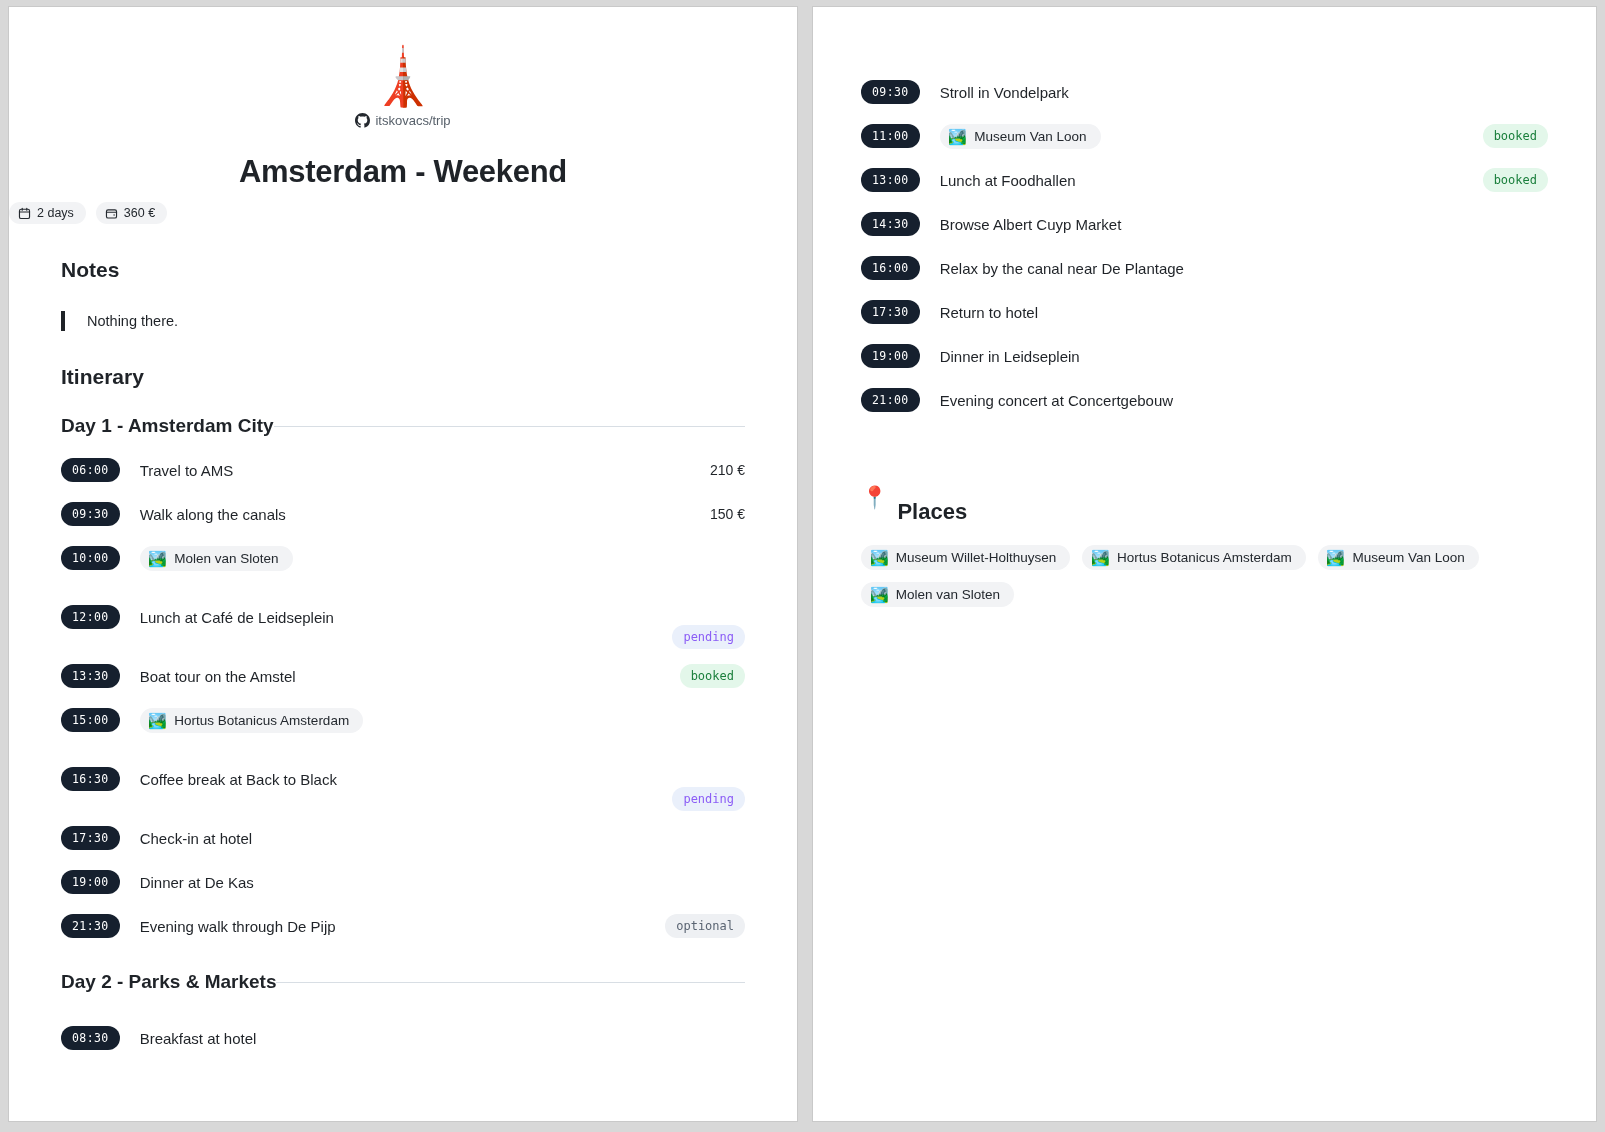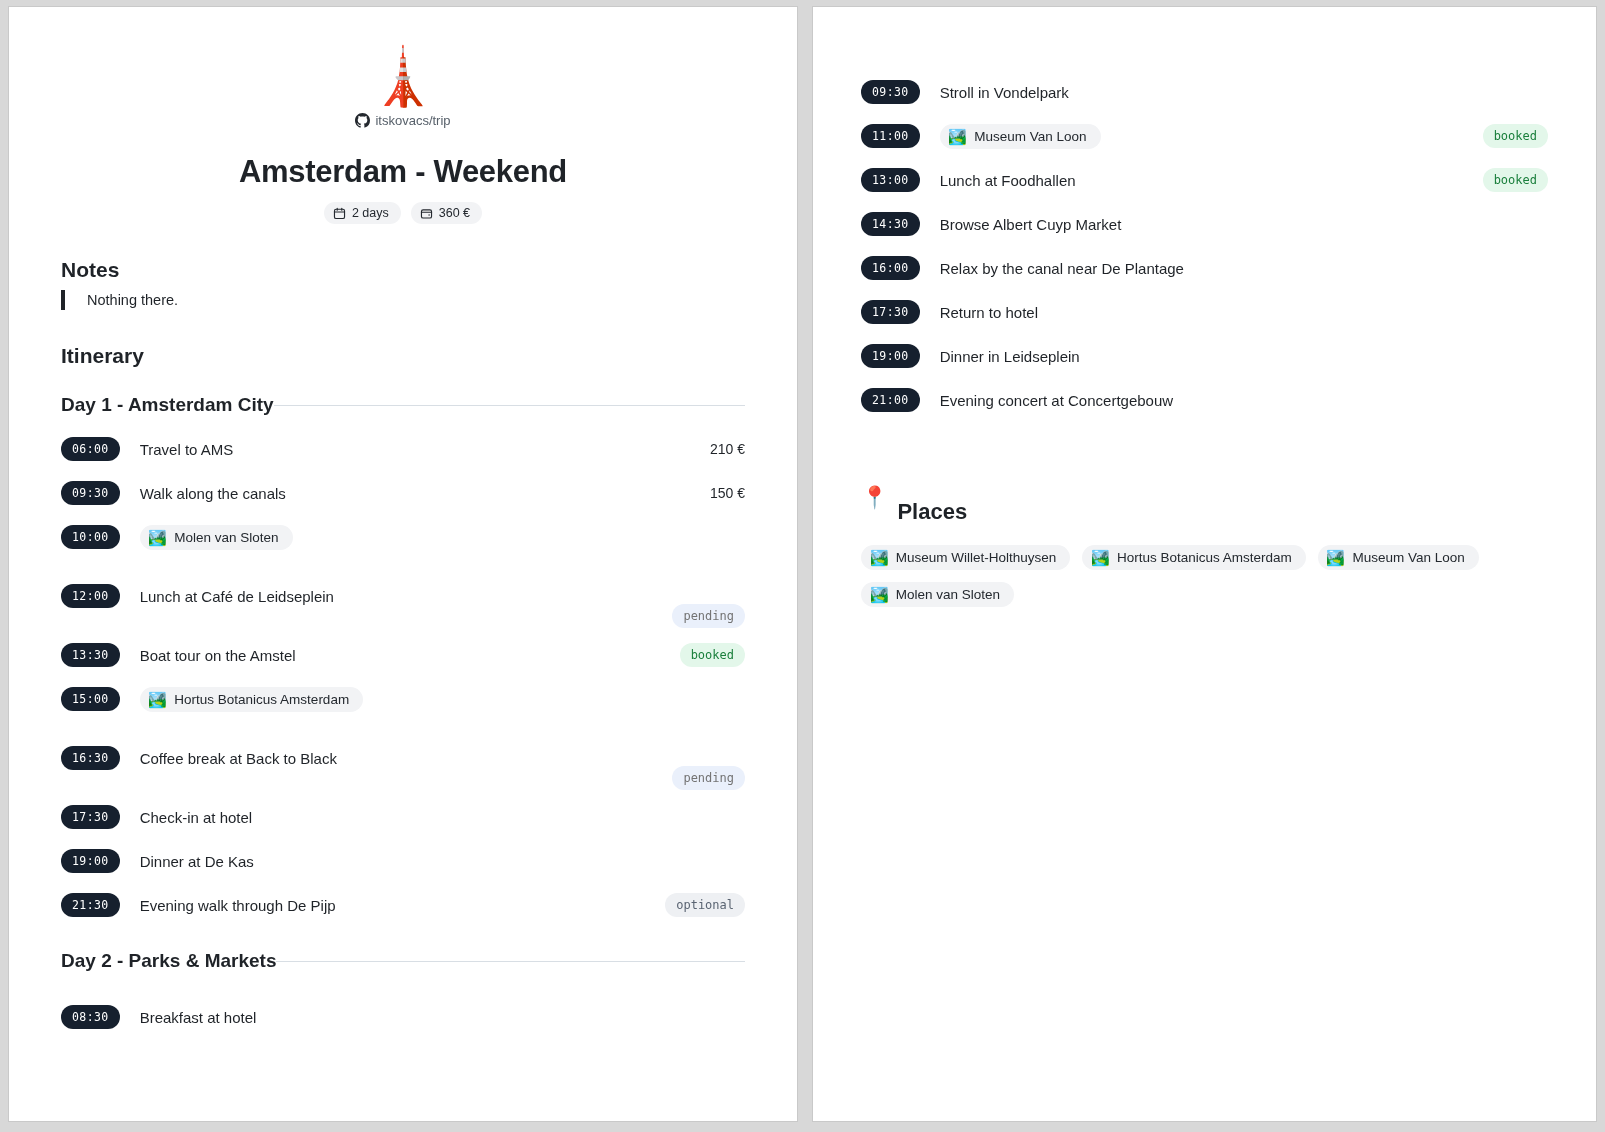--- a/index.html
+++ b/index.html
@@ -56,21 +56,21 @@
   .doc-title {
     font-size: 31px;
     font-weight: 700;
     color: #1f2328;
     margin: 26px 0 0 0;
     letter-spacing: -0.3px;
   }
   .meta-row {
     margin-top: 12px;
     display: flex;
-    justify-content: center;
+    justify-content: flex-start;
     gap: 10px;
   }
   .meta-chip {
     background: #f2f3f5;
     border-radius: 20px;
     padding: 4px 12px 4px 9px;
     font-size: 12.5px;
     color: #24292f;
     display: flex;
     align-items: center;
@@ -82,21 +82,21 @@
   .body {
     padding: 0 52px;
   }
   .h2 {
     font-size: 21px;
     font-weight: 700;
     color: #1f2328;
     margin: 34px 0 0 0;
   }
   .notes-block {
-    margin-top: 8px;
+    margin-top: 29px;
     border-left: 4px solid #1f2328;
     padding: 2px 0 2px 22px;
     color: #1f2328;
     font-size: 14.5px;
   }
   .h2.itinerary { }
 
   .day-head {
     display: flex;
     align-items: center;
@@ -153,21 +153,21 @@
   .price {
     font-size: 14px;
     color: #1f2328;
   }
   .badge {
     font-size: 12px;
     font-family: "DejaVu Sans Mono", monospace;
     border-radius: 20px;
     padding: 5px 11px;
   }
-  .badge.pending { background: #eaf0fb; color: #737373; margin-top: 40px; }
+  .badge.pending { background: #eaf0fb; color: #8b5cf6; margin-top: 40px; }
   .badge.booked  { background: #e3f7ea; color: #1a7f3c; }
   .badge.optional{ background: #eef0f3; color: #5a6472; }
 
   
   .right-body {
     padding: 52px 48px 0 48px;
   }
   .right-items .item { margin-bottom: 10px; }
 
   .places-head {

